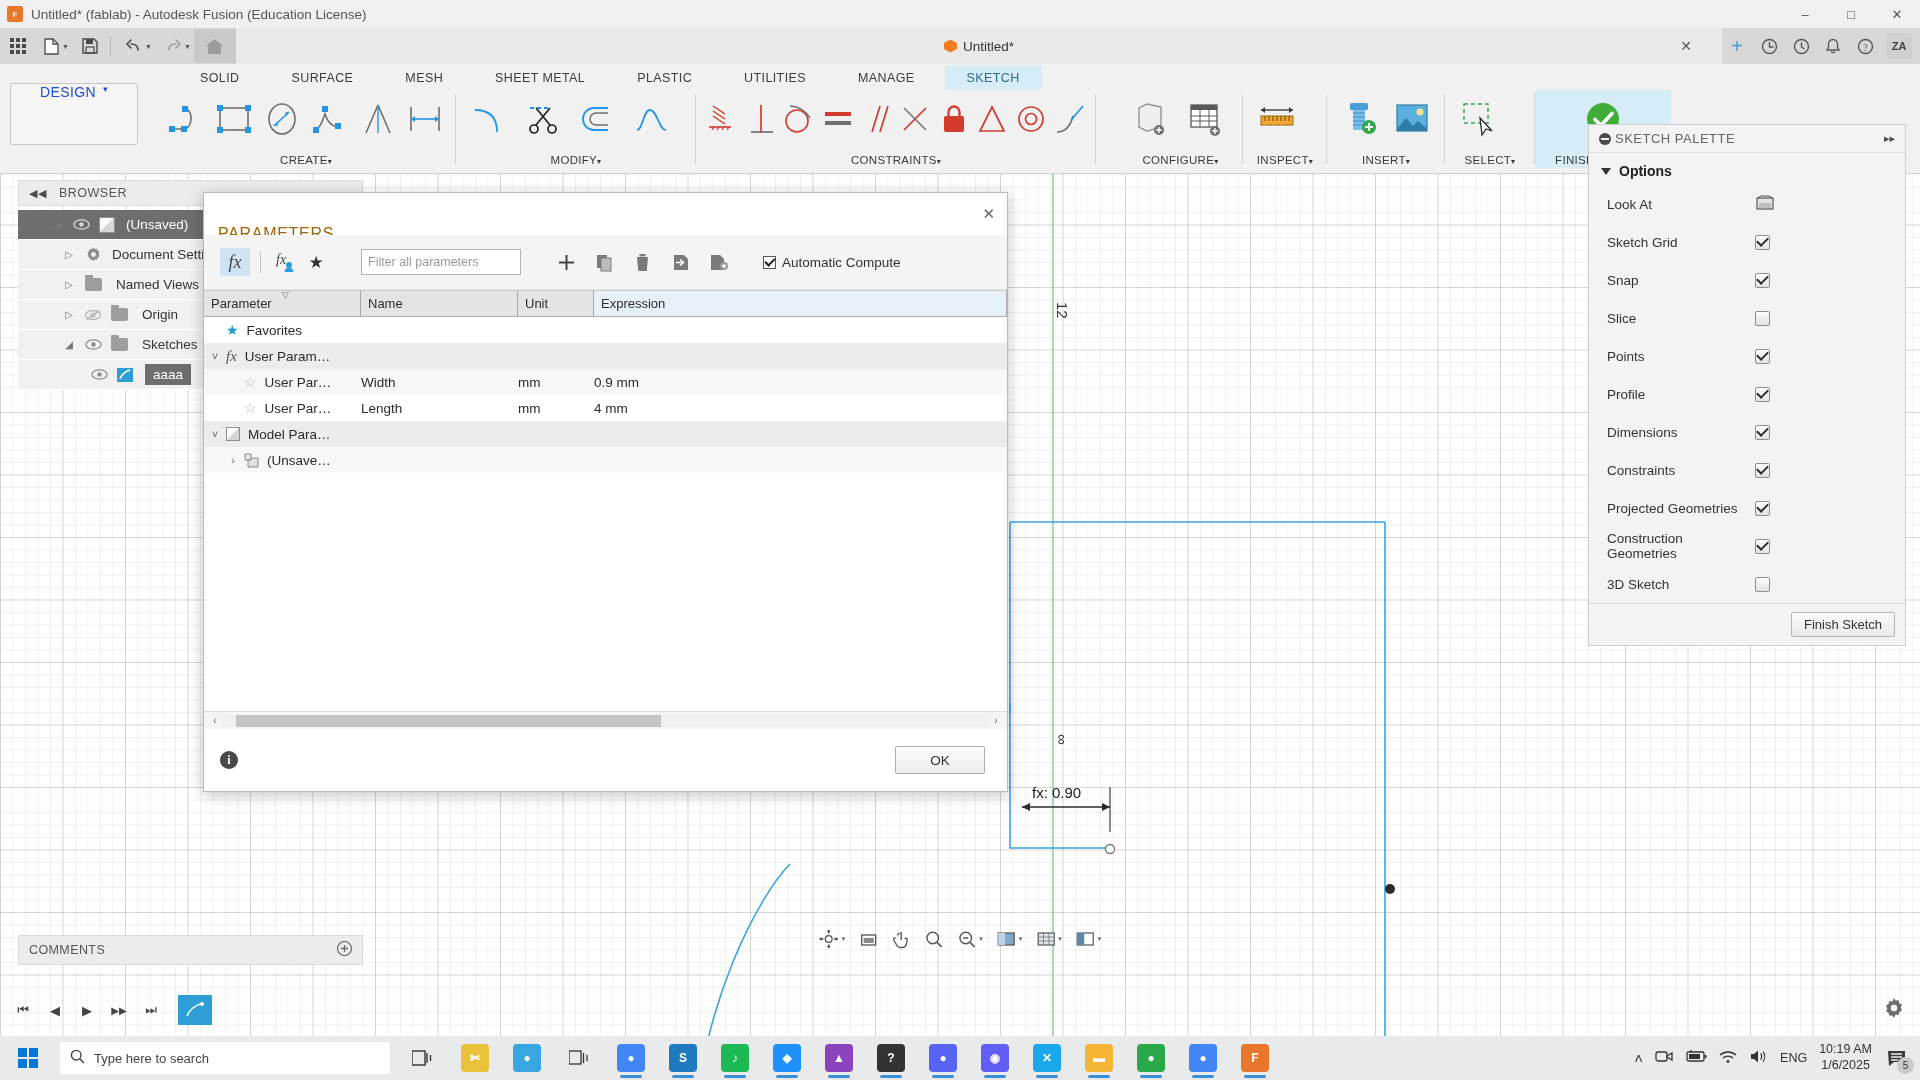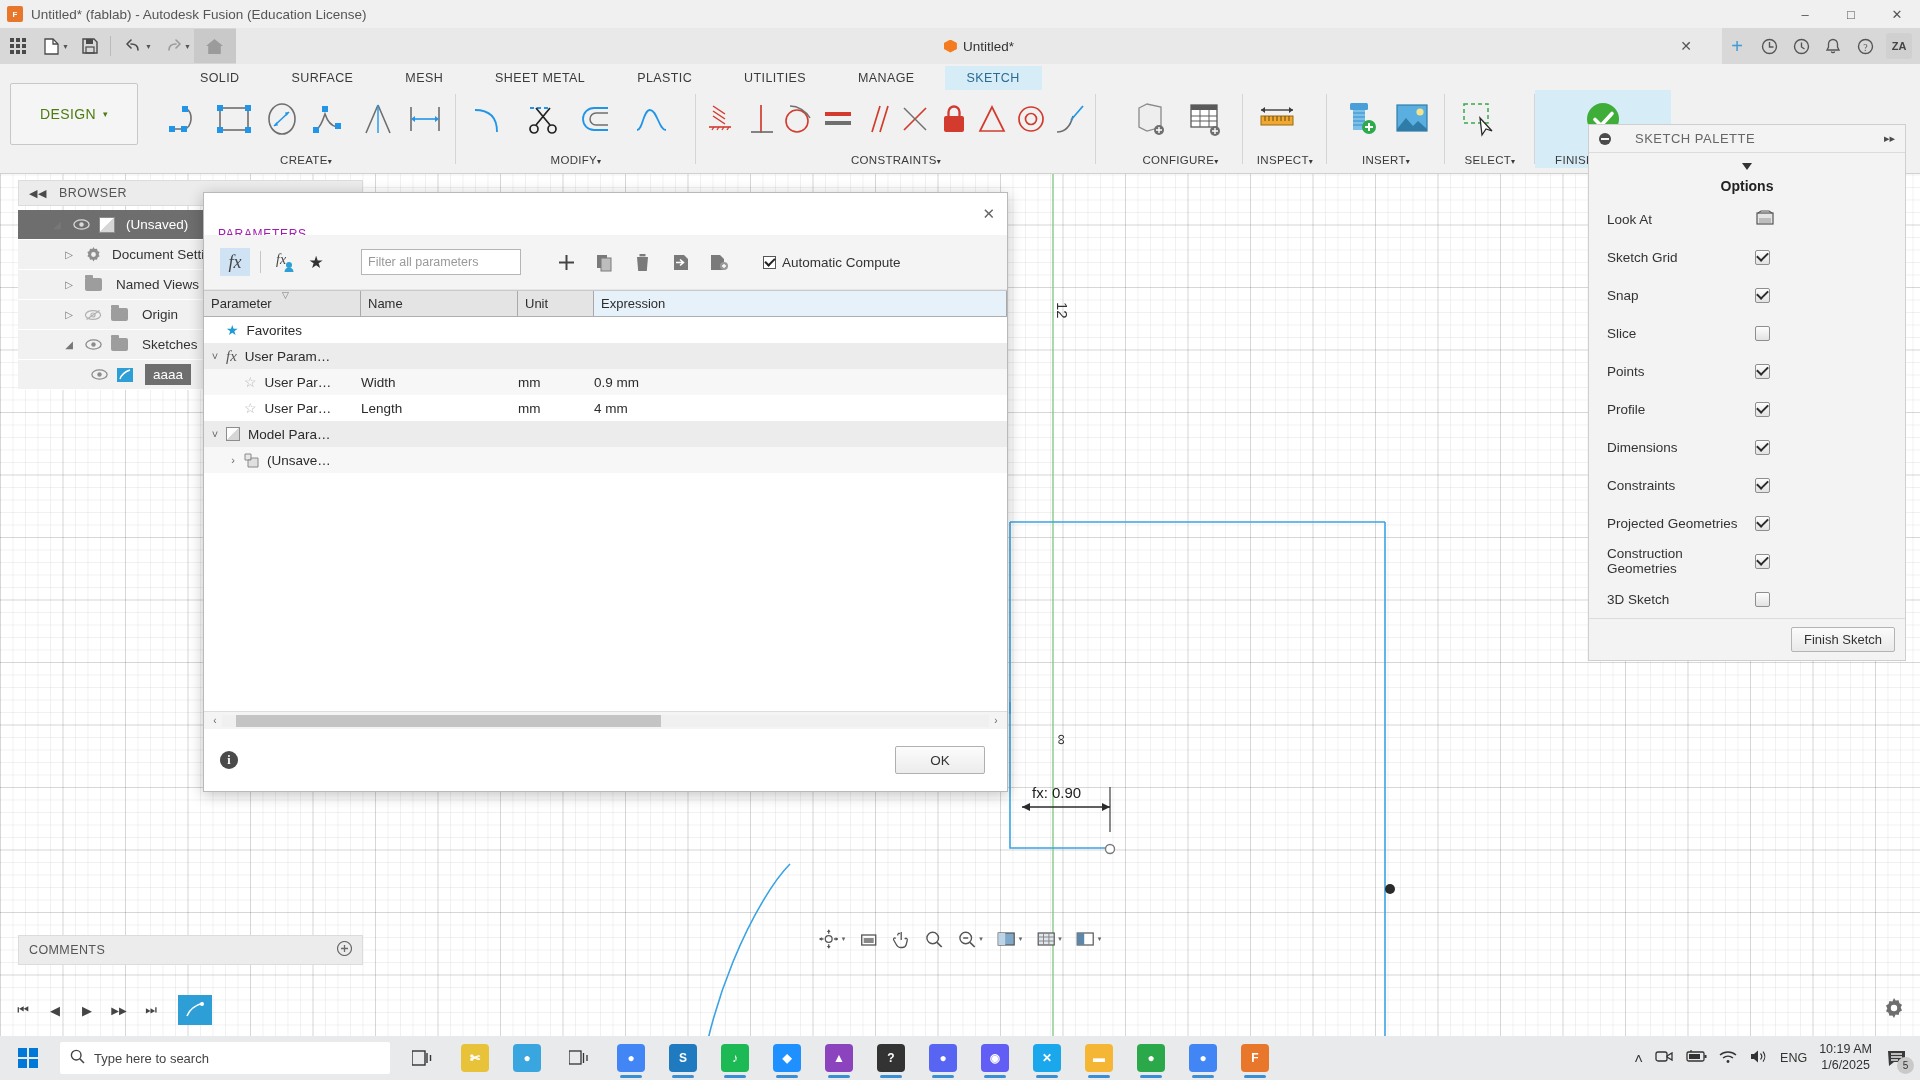--- a/index.html
+++ b/index.html
@@ -29,21 +29,21 @@
   .fusioncube{width:13px;height:13px;background:#f47b20;clip-path:polygon(50% 0,100% 26%,100% 74%,50% 100%,0 74%,0 26%);}
   #docclose{position:absolute;right:30px;color:#555;font-size:14px;}
   #rightqab{display:flex;align-items:center;gap:2px;padding-right:8px;}
   .rqi{width:30px;height:28px;display:flex;align-items:center;justify-content:center;color:#555;font-size:15px;}
   .avatar{width:26px;height:26px;border-radius:3px;background:#d0d0d0;color:#444;font-size:11px;
       display:flex;align-items:center;justify-content:center;font-weight:600;margin-left:4px;}
   
   #ribbon{height:110px;background:#f1f1f1;display:flex;position:relative;border-bottom:1px solid #d0d0d0;}
   #designbox{width:148px;display:flex;align-items:center;justify-content:center;padding:6px 10px 16px 10px;}
   #designinner{width:128px;height:62px;border:1px solid #c8c8c8;background:#f5f5f5;border-radius:2px;
-      display:flex;align-items:center;justify-content:center;font-size:14px;color:#4d7c0f;letter-spacing:.4px;}
+      display:flex;align-items:flex-start;justify-content:center;font-size:14px;color:#1d4ed8;letter-spacing:.4px;}
   #ribbonright{flex:1;position:relative;}
   #tabs{height:26px;display:flex;align-items:flex-end;padding-left:30px;gap:8px;}
   .tab{padding:4px 22px 5px;font-size:12.5px;color:#3b3b3b;letter-spacing:.4px;height:24px;display:flex;align-items:center;}
   .tab.active{background:#d6ecf7;color:#2a6b91;}
   .tab.active::after{content:"";position:absolute;}
   #panels{display:flex;height:80px;align-items:flex-start;padding-left:8px;}
   .panel{display:flex;flex-direction:column;justify-content:space-between;height:78px;position:relative;padding:0 6px;}
   .panel .icons{display:flex;align-items:center;gap:2px;height:56px;padding:2px 2px 0;}
   .panel .plabel{text-align:center;font-size:11.5px;color:#3b3b3b;letter-spacing:.3px;padding-bottom:2px;}
   .panel .sep{position:absolute;right:0;top:4px;bottom:4px;width:1px;background:#d5d5d5;}
@@ -76,39 +76,39 @@
   .folder::before{content:"";position:absolute;top:-3px;left:0;width:8px;height:3px;background:#9d9d9d;border-radius:1px 1px 0 0;}
   .cube3{width:16px;height:16px;background:linear-gradient(135deg,#fff 48%,#d6d6d6 48%);border:1px solid #8d8d8d;}
   #comments{position:absolute;left:18px;top:935px;width:345px;height:30px;background:#ececec;border:1px solid #dcdcdc;
       display:flex;align-items:center;padding:0 10px;font-size:12.5px;color:#555;letter-spacing:.4px;justify-content:space-between;}
   
   #sketchsvg{position:absolute;inset:0;}
   
   #palette{position:absolute;right:14px;top:124px;width:318px;background:#f3f3f3;border:1px solid #cfcfcf;z-index:15;}
   #palhdr{height:28px;display:flex;align-items:center;justify-content:space-between;padding:0 10px;
       border-bottom:1px solid #dcdcdc;background:#f3f3f3;}
-  #palhdr .lt{display:flex;align-items:center;gap:24px;font-size:13px;color:#666;letter-spacing:.5px;}
+  #palhdr .lt{display:flex;align-items:center;gap:4px;font-size:13px;color:#666;letter-spacing:.5px;}
   .cdot{width:12px;height:12px;border-radius:50%;background:#4a4a4a;position:relative;}
   .cdot::after{content:"";position:absolute;left:2px;top:5px;width:8px;height:2px;background:#f3f3f3;}
-  #optrow{display:flex;align-items:center;gap:8px;padding:10px 12px 6px;font-size:14px;font-weight:bold;color:#222;flex-direction:column;}
+  #optrow{display:flex;align-items:center;gap:8px;padding:10px 12px 6px;font-size:14px;font-weight:bold;color:#222;}
   .caret-d{width:0;height:0;border-left:5px solid transparent;border-right:5px solid transparent;border-top:7px solid #333;}
   .prow{height:38px;display:flex;align-items:center;padding:0 0 0 18px;font-size:13.5px;color:#333;}
   .prow .plbl{flex:1;}
   .pctl{width:150px;display:flex;align-items:center;gap:12px;}
   .chk{width:15px;height:15px;border:1px solid #8e8e8e;border-radius:2px;background:linear-gradient(#fdfdfd,#e2e2e2);
       display:flex;align-items:center;justify-content:center;}
   .chk.on::after{content:"";width:9px;height:5px;border-left:2px solid #2b2b2b;border-bottom:2px solid #2b2b2b;
       transform:rotate(-45deg);margin-top:-3px;}
   #palfoot{border-top:1px solid #dcdcdc;padding:8px 10px;display:flex;justify-content:flex-end;}
   #finishbtn{border:1px solid #b4b4b4;background:linear-gradient(#fbfbfb,#e9e9e9);padding:4px 12px;font-size:13px;color:#333;border-radius:2px;}
   
   #paramdlg{position:absolute;left:203px;top:192px;width:805px;height:600px;background:#fff;
       border:1px solid #b9b9b9;box-shadow:0 3px 14px rgba(0,0,0,.24);z-index:60;display:flex;flex-direction:column;}
   #pdhdr{height:42px;display:flex;align-items:center;justify-content:space-between;padding:0 12px 0 14px;background:#fff;}
-  #pdhdr .t{font-size:12px;color:#a21caf;letter-spacing:.7px;margin-top:40px;}
+  #pdhdr .t{font-size:16px;color:#a16207;letter-spacing:.7px;margin-top:40px;}
   #pdtools{height:55px;background:#f4f4f4;display:flex;align-items:center;padding:0 16px;gap:0;border-bottom:1px solid #e6e6e6;}
   .fxbtn{width:30px;height:28px;display:flex;align-items:center;justify-content:center;font-style:italic;
       font-family:"Liberation Serif",serif;font-size:18px;color:#444;}
   .fxbtn.act{background:#cfe3f5;}
   .tsep{width:1px;height:22px;background:#c6c6c6;margin:0 10px;}
   #filterinp{width:160px;height:26px;border:1px solid #b5b5b5;background:#fff;margin-left:30px;padding:0 6px;font-size:12.5px;color:#333;}
   #filterinp::placeholder{color:#999;}
   .tbtn{width:34px;height:28px;display:flex;align-items:center;justify-content:center;color:#555;}
   #autocompute{margin-left:28px;display:flex;align-items:center;gap:6px;font-size:13.5px;color:#333;}
   .chk2{width:13px;height:13px;border:1px solid #555;background:#fff;display:flex;align-items:center;justify-content:center;}

